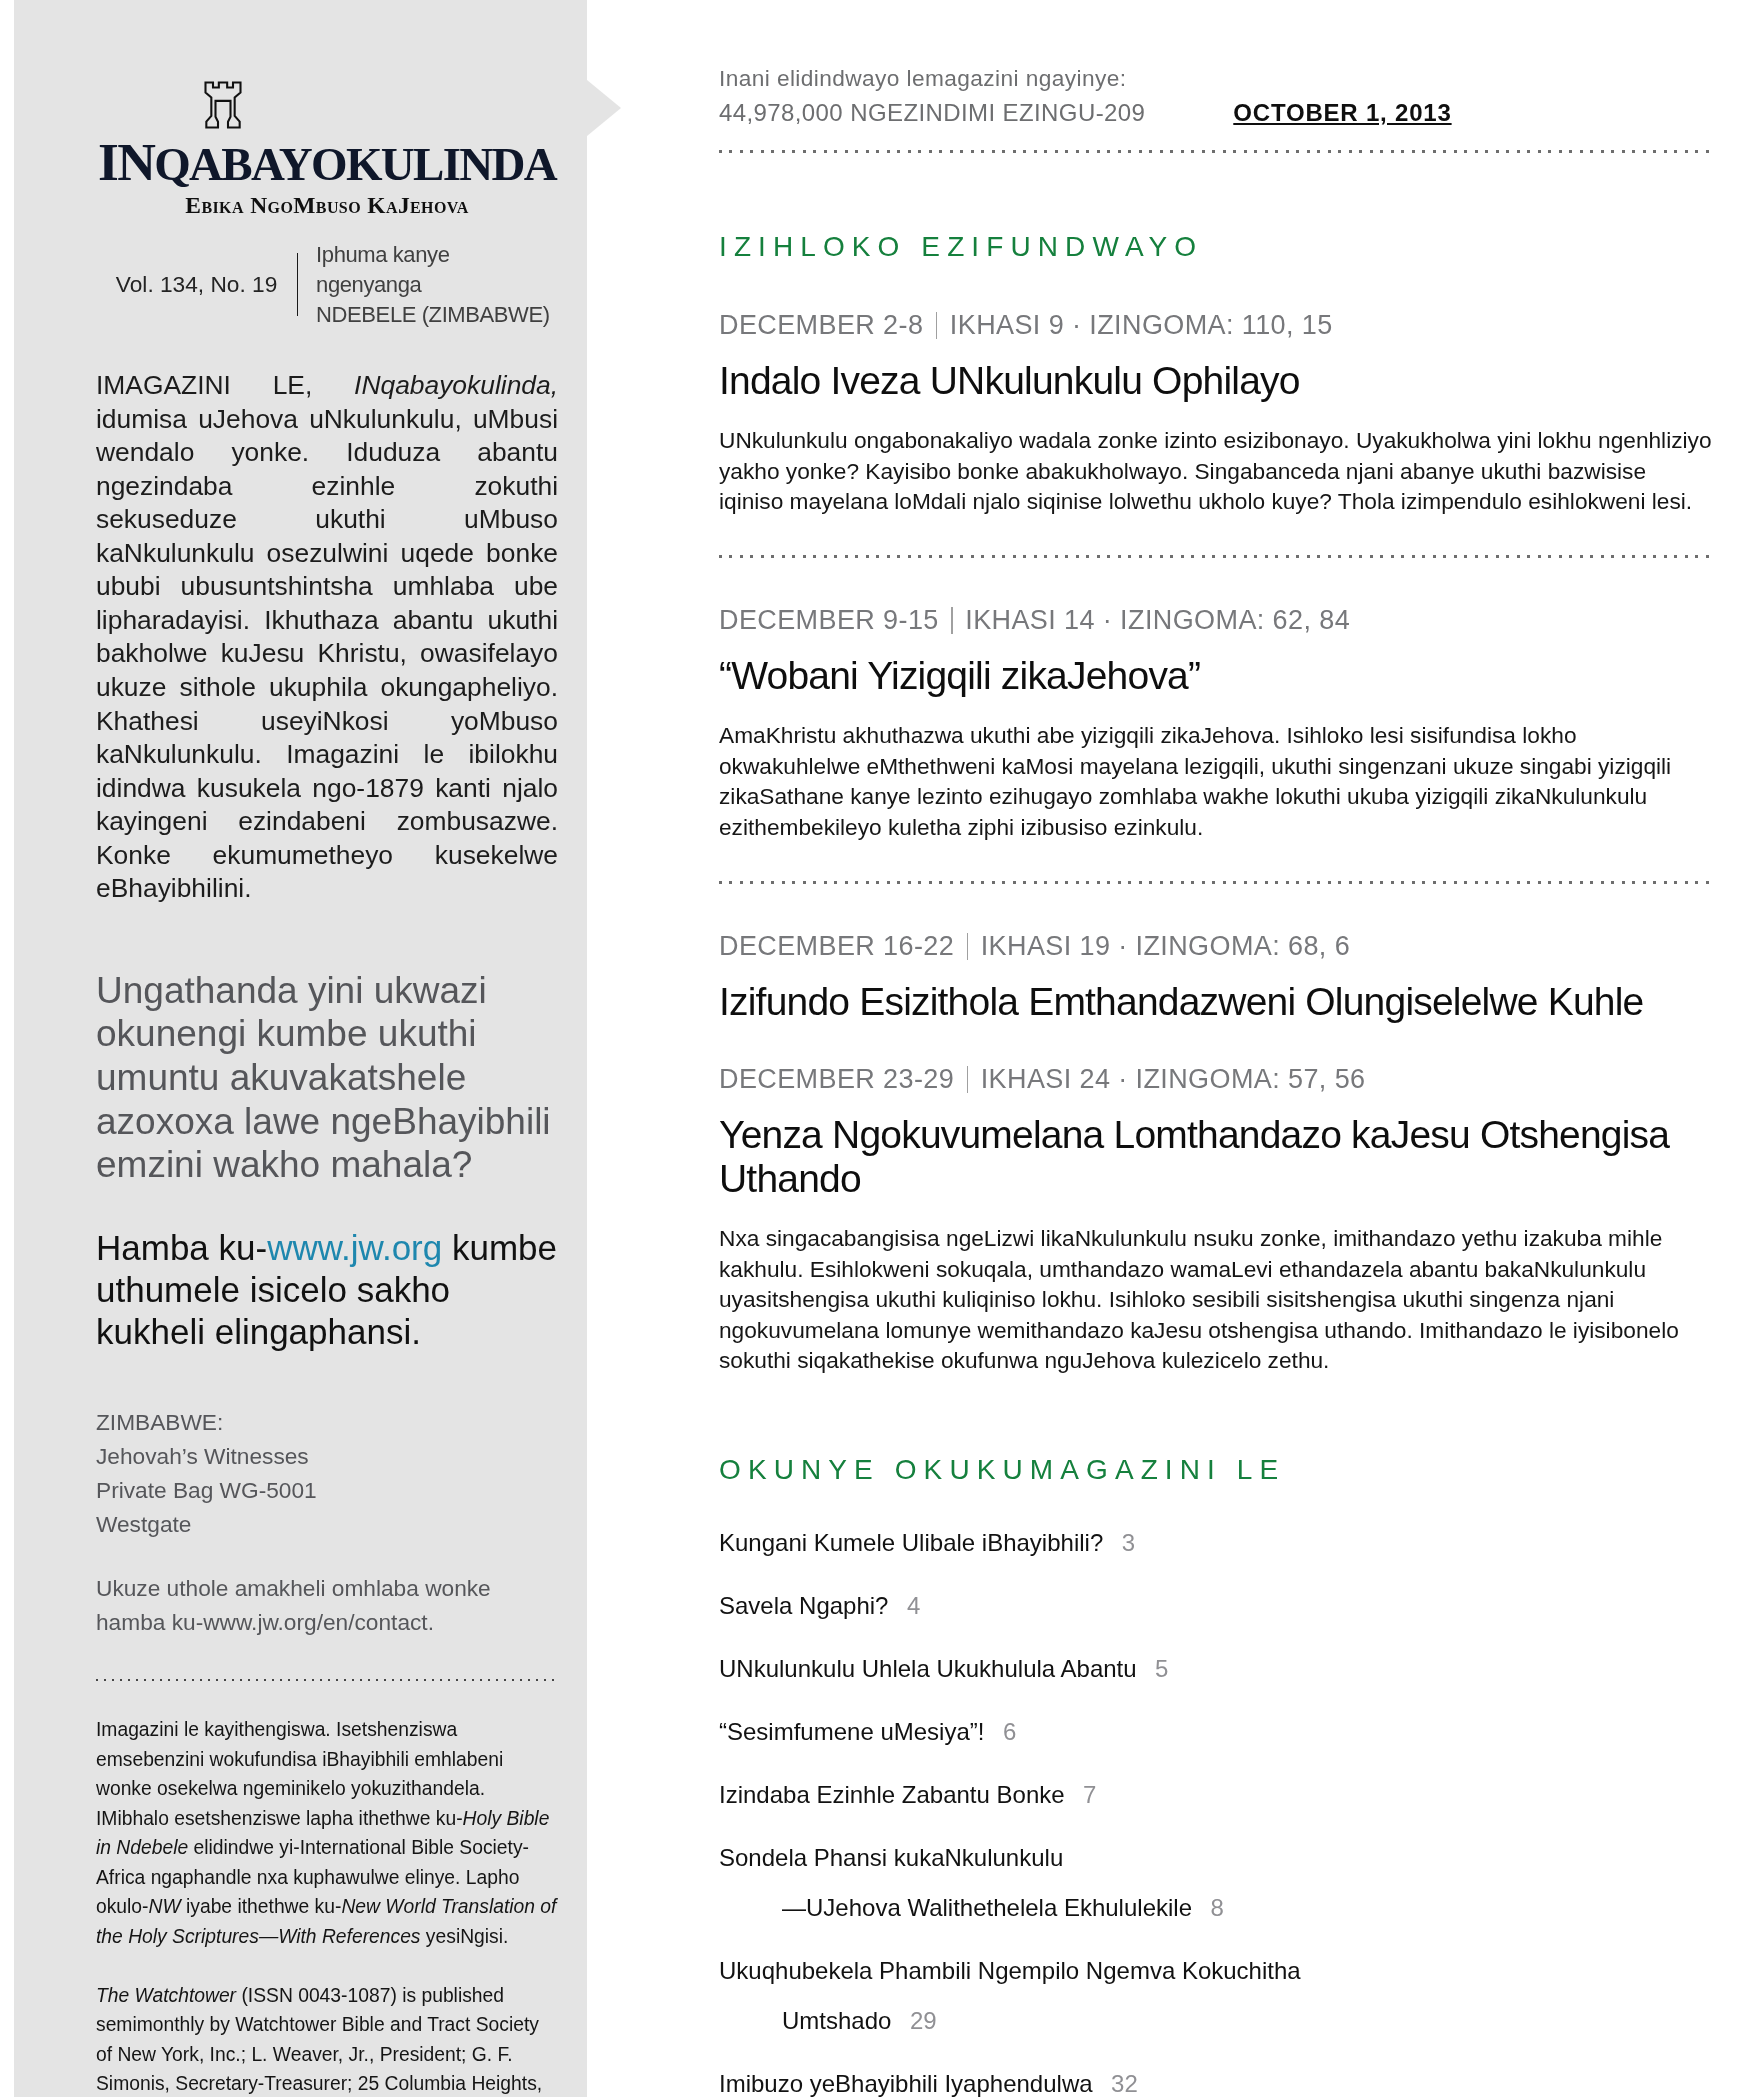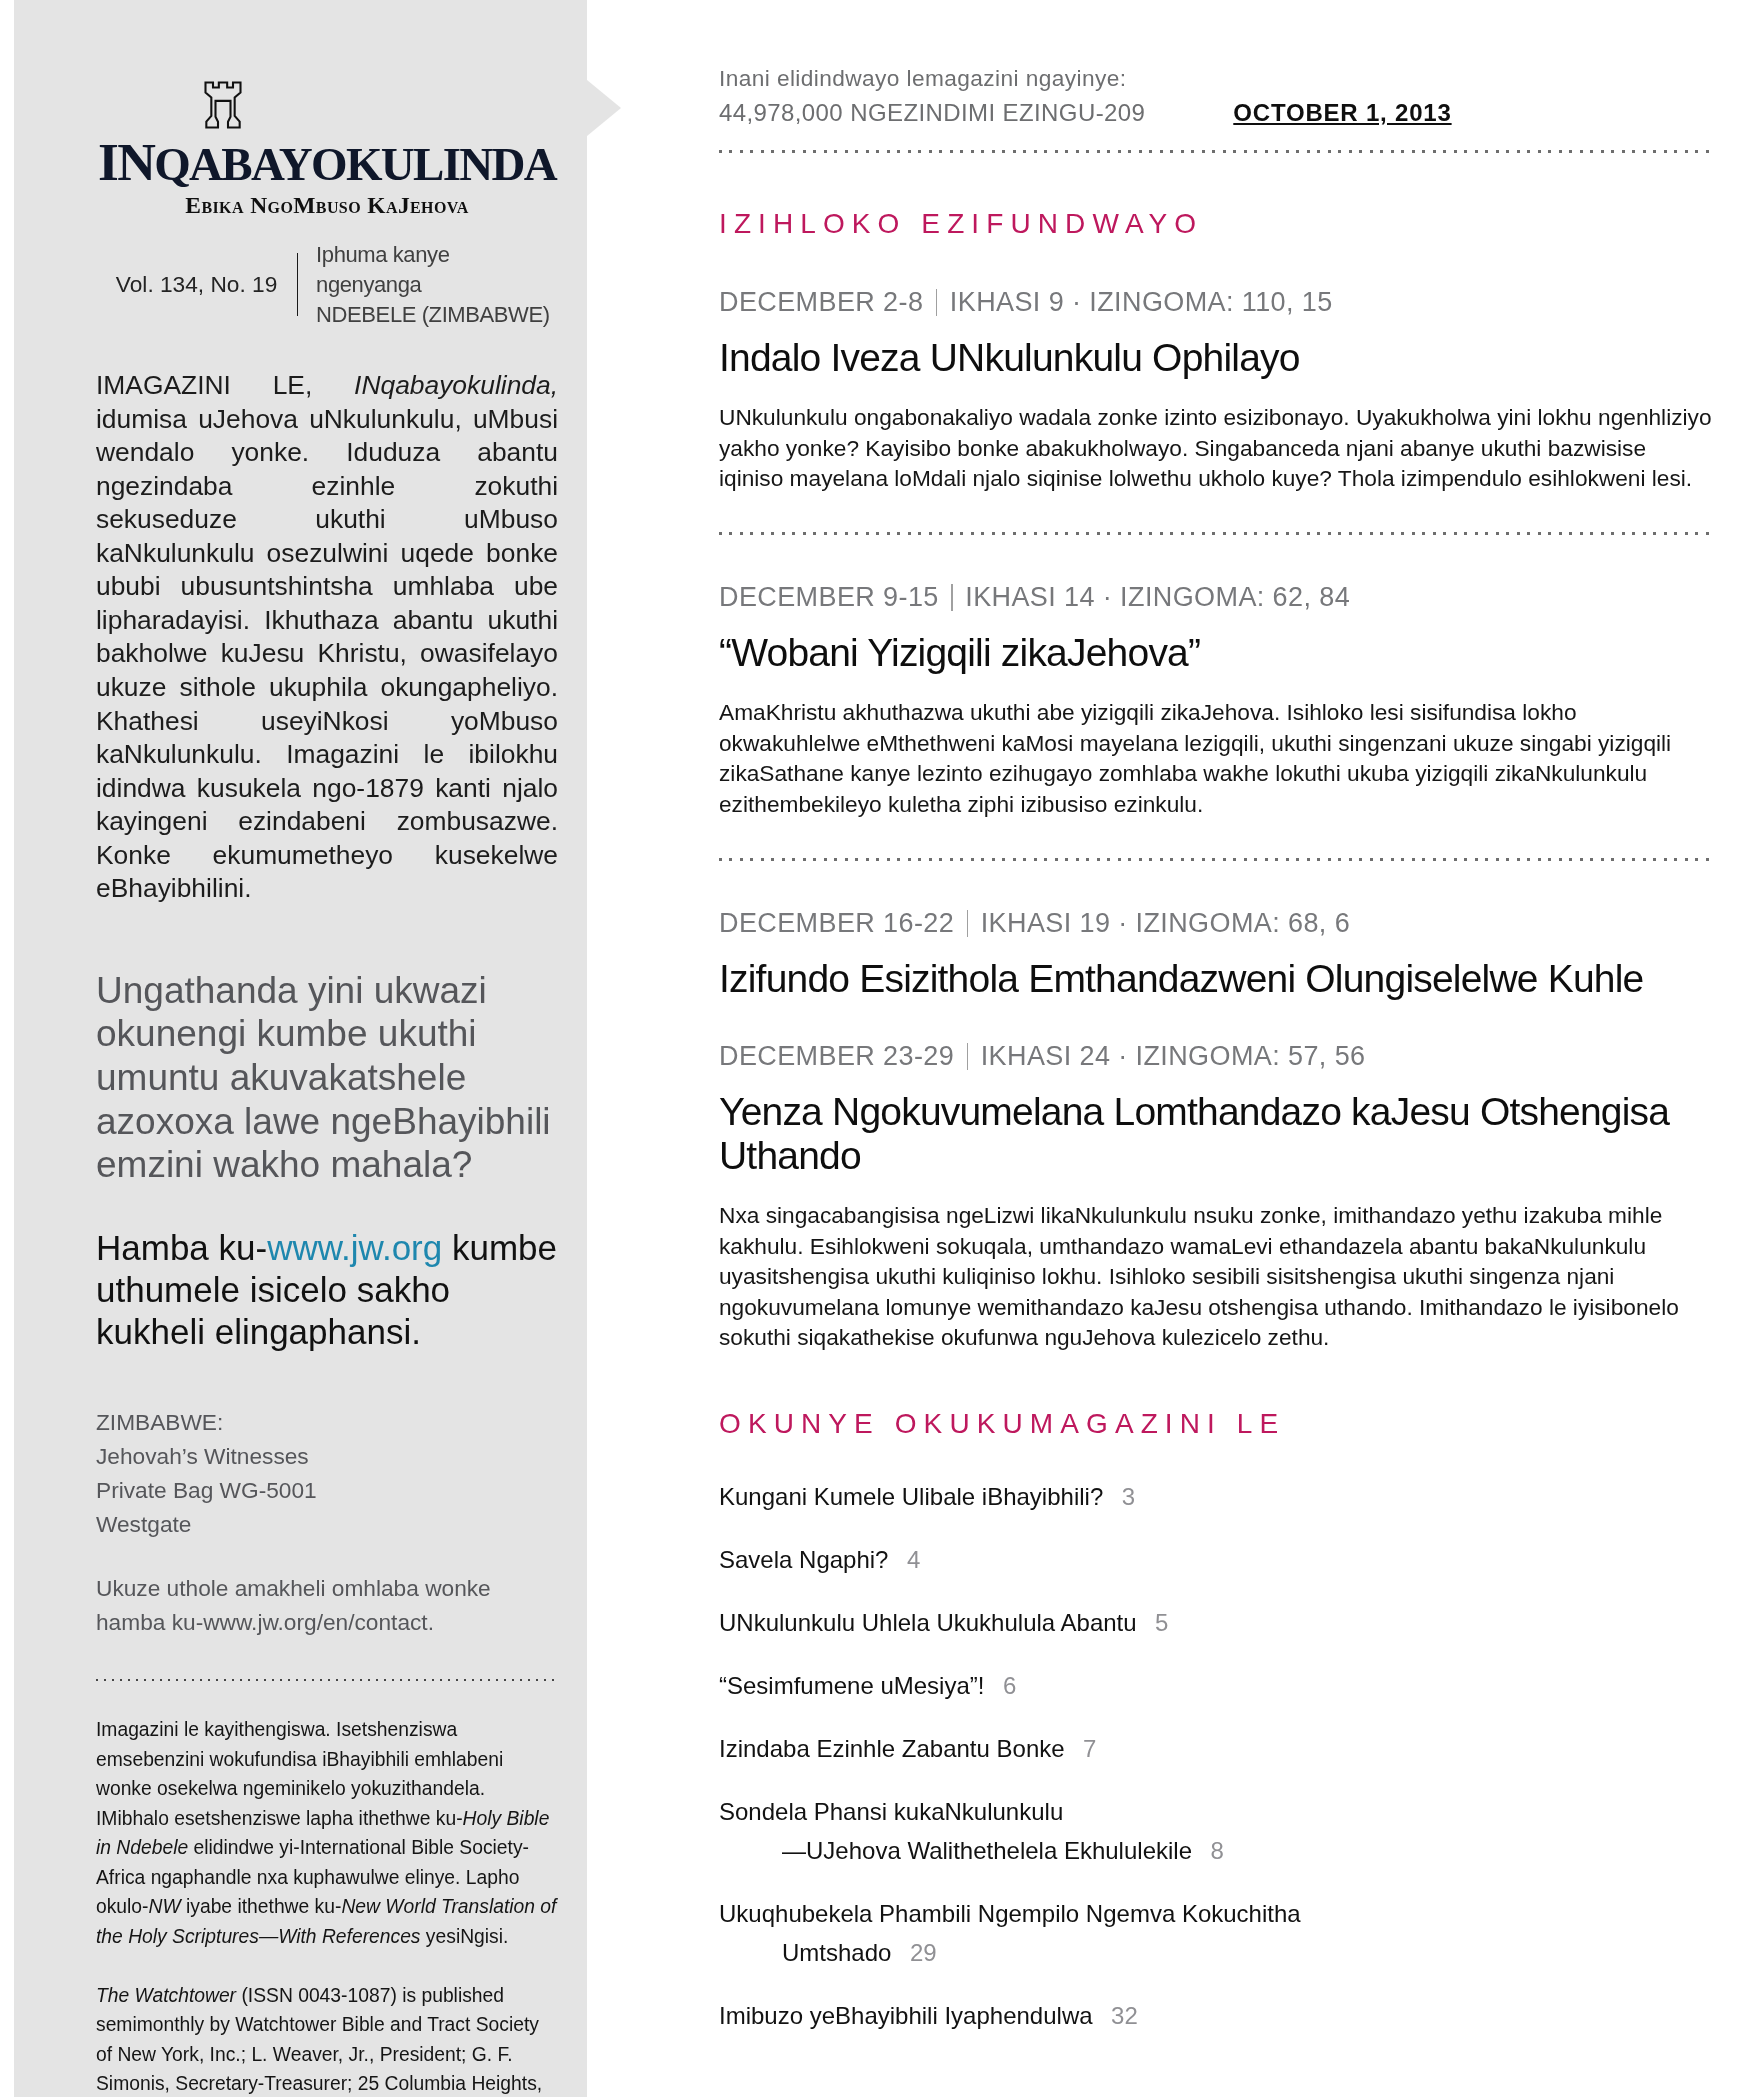--- a/index.html
+++ b/index.html
@@ -60,36 +60,36 @@
   .right-col { position:absolute; left:719px; top:3px; width:994px; }
   .pub-line1 { margin-top:62px; font-size:22.7px; color:#6d6e70; letter-spacing:0.4px; }
   .pub-line2 { margin-top:6.7px; display:flex; align-items:baseline; font-size:24px; letter-spacing:0.4px; }
   .pub-line2 .runval { color:#6d6e70; }
   .pub-line2 .issue  { color:#0f0f0f; font-weight:bold; margin-left:88px; letter-spacing:0.8px;text-decoration:underline; }
   .dots {
     margin-top:23.5px; height:2.9px; width:100%;
     background:repeating-linear-gradient(90deg,#6e6e6e 0 2.9px,transparent 2.9px 10.5px);
   }
   .section-h {
-    margin-top:57px; font-size:28px; font-weight:normal;
-    color:#be185d; letter-spacing:7.1px; line-height:1;
+    margin-top:80px; font-size:28px; font-weight:normal;
+    color:#15803d; letter-spacing:7.1px; line-height:1;
   }
   .article { margin-top:47px; }
   .article.first { margin-top:49px; }
   .article.tight { margin-top:40px; }
   .art-date { display:flex; align-items:center; font-size:27px; color:#77787b; letter-spacing:0.4px; }
   .art-date .bar { width:1.3px; height:27px; background:#a0a0a0; margin:0 12.6px; flex:none; }
   .art-title { margin-top:17.6px; font-size:39px; line-height:1.14; letter-spacing:-0.8px; color:#0e0e0e; font-weight:normal; }
   .art-body { margin-top:22px; font-size:22.7px; line-height:1.34; color:#161616; }
   .dots.between { margin-top:39px; }
 
   .toc { margin-top:45px; }
   .toc-item { margin-bottom:35px; font-size:24px; color:#121212; }
   .toc-item .pg { color:#909094; margin-left:18.5px; }
-  .toc-line2 { margin-top:11px; margin-left:63px; }
+  .toc-line2 { margin-top:22px; margin-left:63px; }
 </style>
 </head>
 <body>
 
 <div class="gray-col">
   <div class="left-inner">
 
     <svg class="tower" width="44" height="50" viewBox="0 0 104 120">
       <path d="M10 6 V30 L24 42 V86 L12 100 V114 H40 V100 L34 88 V50 H70 V88 L64 100 V114 H92 V100 L80 86 V42 L94 30 V6 H76 V18 H62 V6 H42 V18 H28 V6 Z" fill="none" stroke="#111111" stroke-width="5"></path>
     </svg>

